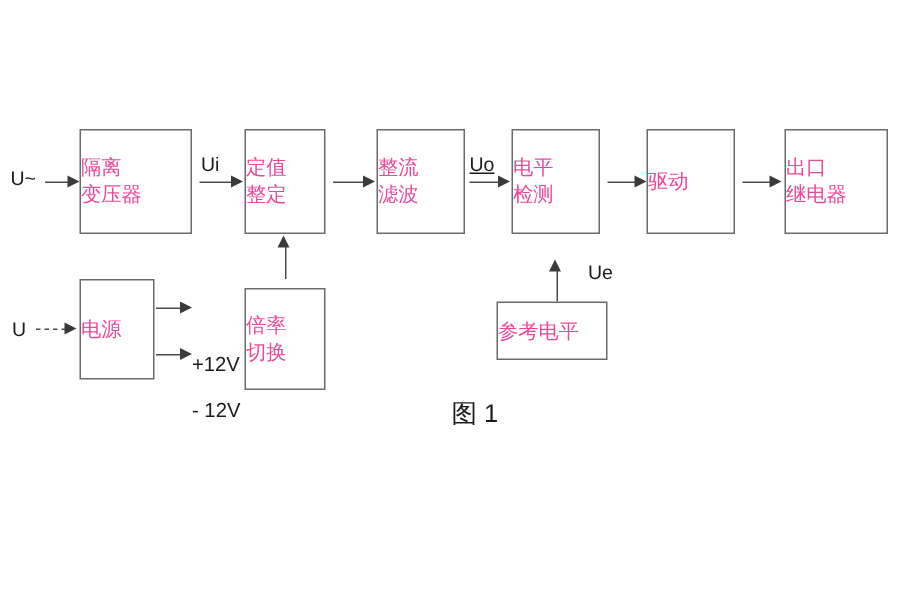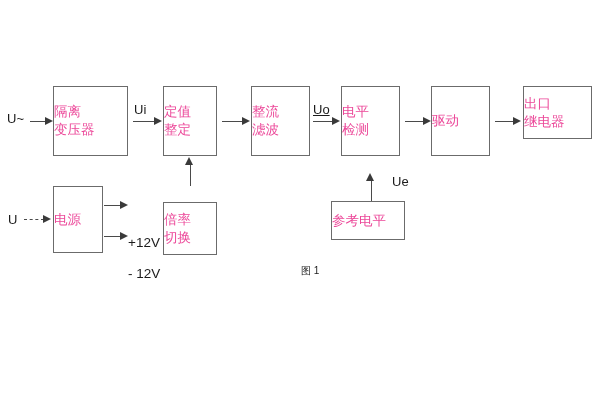--- a/index.html
+++ b/index.html
@@ -55,21 +55,21 @@
   .label.sig {
     font-size: 13px;
   }
   .label.rail {
     font-size: 13.5px;
     margin-top: 38px;
   }
   .caption {
     position: absolute;
     color: #1b1b1b;
-    font-size: 10px;
+    font-size: 17px;
     white-space: nowrap;
   }
 
   
   .hline {
     position: absolute;
     height: 0;
     border-top: 1.4px solid #4a4a4a;
   }
   .vline {
@@ -143,42 +143,42 @@
   <div class="hline" style="left:405px; top:121px; width:20px;"></div>
   <div class="arrow-r" style="left:423px; top:116.5px;"></div>
 
   <div class="block single" style="left:431px; top:86px; width:59px; height:70px;">
     <span class="ln">驱动</span>
   </div>
 
   <div class="hline" style="left:495px; top:121px; width:20px;"></div>
   <div class="arrow-r" style="left:513px; top:116.5px;"></div>
 
-  <div class="block" style="left:523px; top:86px; width:69px; height:53px;">
+  <div class="block" style="left:523px; top:86px; width:69px; height:70px;">
     <span class="ln">出口</span>
     <span class="ln">继电器</span>
   </div>
 
   <div class="label sig" style="left:8px; top:213px;">U</div>
   <div class="hline dashed" style="left:24px; top:219px; width:20px;"></div>
   <div class="arrow-r" style="left:43px; top:214.5px;"></div>
 
   <div class="block single" style="left:53px; top:186px; width:50px; height:67px;">
     <span class="ln">电源</span>
   </div>
 
   <div class="hline" style="left:104px; top:205px; width:18px;"></div>
   <div class="arrow-r" style="left:120px; top:200.5px;"></div>
   <div class="label rail" style="left:128px; top:198px;">+12V</div>
 
   <div class="hline" style="left:104px; top:236px; width:18px;"></div>
   <div class="arrow-r" style="left:120px; top:231.5px;"></div>
   <div class="label rail" style="left:128px; top:229px;">- 12V</div>
 
-  <div class="block" style="left:163px; top:202px; width:54px; height:53px;">
+  <div class="block" style="left:163px; top:192px; width:54px; height:68px;">
     <span class="ln">倍率</span>
     <span class="ln">切换</span>
   </div>
 
   <div class="vline" style="left:189.5px; top:164px; height:22px;"></div>
   <div class="arrow-u" style="left:185px; top:157px;"></div>
 
   <div class="block single" style="left:331px; top:201px; width:74px; height:39px;">
     <span class="ln">参考电平</span>
   </div>

